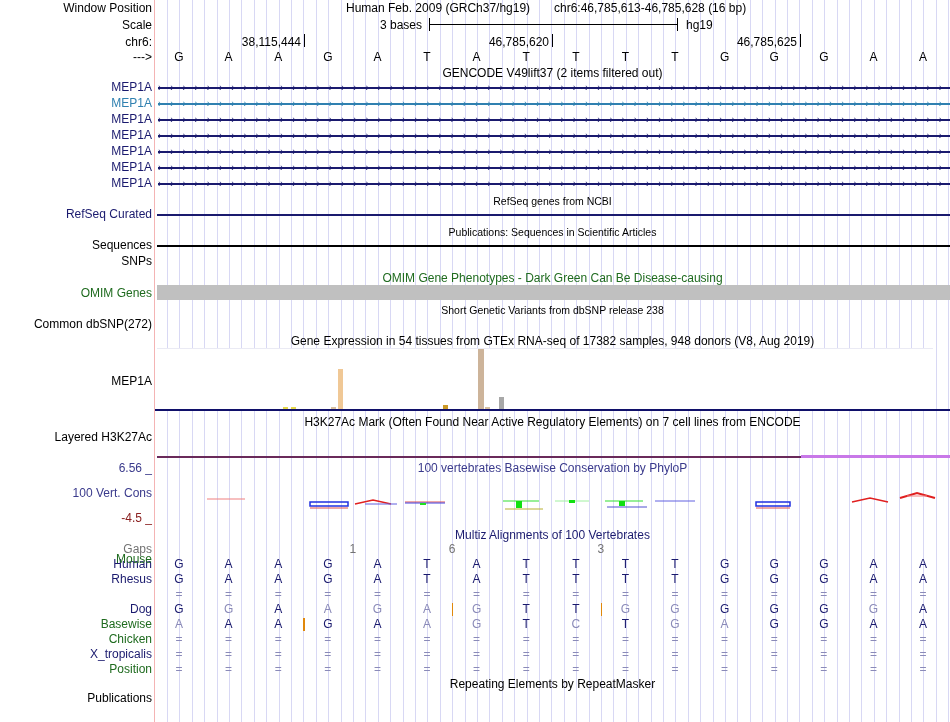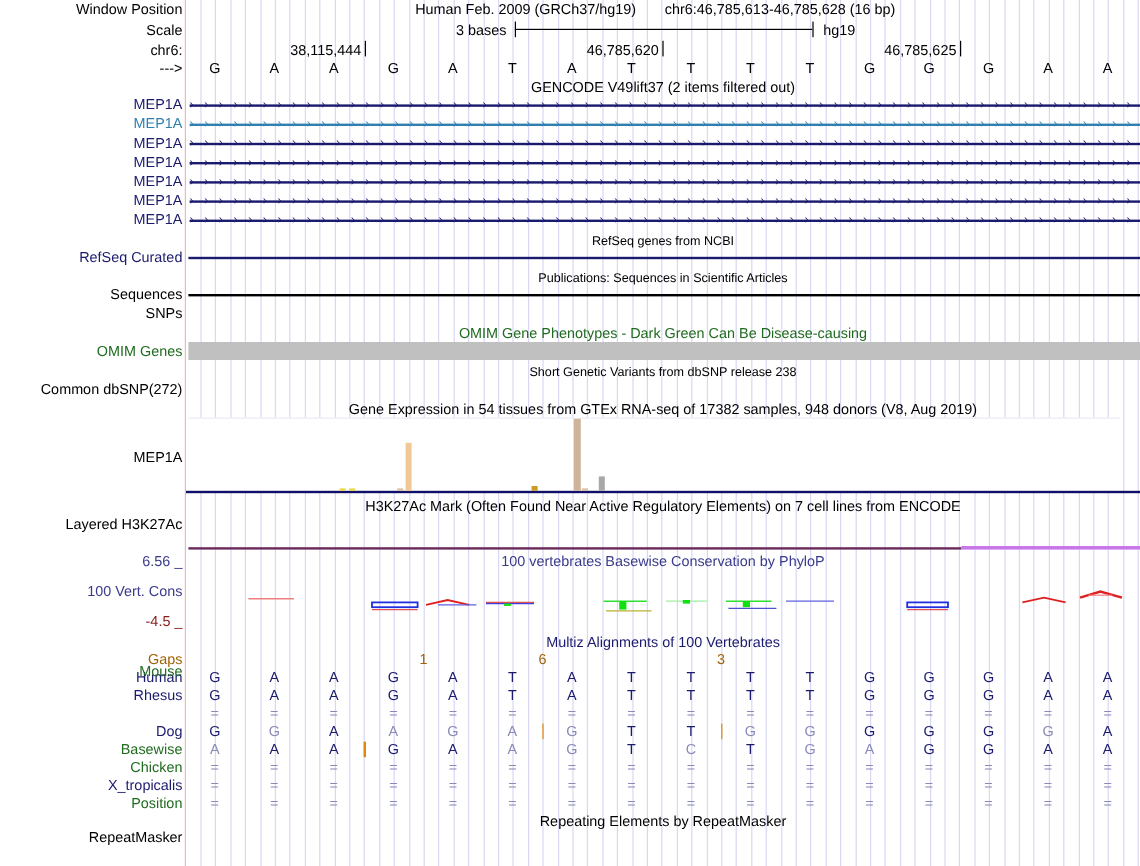--- a/index.html
+++ b/index.html
@@ -7,21 +7,21 @@
          font-family:"Liberation Sans", sans-serif; font-size:12px; color:#000; }
   .abs { position:absolute; white-space:nowrap; }
   #grid { position:absolute; left:155px; top:0; width:795px; height:722px; }
   .gl { position:absolute; top:0; width:1px; height:722px; background:#d8d8f4; }
   .pinkbar { position:absolute; left:154px; top:0; width:1px; height:722px; background:#f4b4b4; }
   .lbl { position:absolute; right:798px; text-align:right; white-space:nowrap; font-size:12px; }
   .c { position:absolute; left:155px; width:795px; text-align:center; white-space:nowrap; }
   .small { font-size:10.5px; }
   .navy { color:#1a1a6e; }
   .green { color:#1f6b1f; }
-  .gold { color:#a16207; }
+  .gold { color:#737373; }
   .maroon { color:#8b2020; }
   .blue2 { color:#3a3a8c; }
   .base { position:absolute; width:14px; text-align:center; font-size:12px; }
   .gene { position:absolute; left:158px; width:792px; height:13px; }
   .gene .line { position:absolute; left:0; right:0; top:6px; height:1.6px; }
   .gene .chev { position:absolute; top:0; font-size:10px; line-height:13px; }
   .hline { position:absolute; left:157px; width:793px; height:1.6px; }
 </style>
 </head>
 <body>
@@ -170,21 +170,21 @@
   <path d="M745 18 L762 13 L780 18" fill="none" stroke="#e02020" stroke-width="2"></path>
   <line x1="752" y1="16" x2="772" y2="16" stroke="#f08080" stroke-width="1"></line>
 </svg>
 
 <div class="c navy" style="top:528px">Multiz Alignments of 100 Vertebrates</div>
 <div class="lbl gold" style="top:542px">Gaps</div>
 <div id="gaps-row"></div>
 <div id="species-rows"></div>
 
 <div class="c" style="top:677px">Repeating Elements by RepeatMasker</div>
-<div class="lbl" style="top:691px">RepeatMasker</div>
+<div class="lbl" style="top:691px">Publications</div>
 
 <div class="abs" style="top:35px;right:649px;">38,115,444</div>
 <div class="abs" style="left:304px;top:34px;width:1px;height:13px;background:#000"></div>
 <div class="abs" style="top:35px;right:401px;">46,785,620</div>
 <div class="abs" style="left:552px;top:34px;width:1px;height:13px;background:#000"></div>
 <div class="abs" style="top:35px;right:153px;">46,785,625</div>
 <div class="abs" style="left:800px;top:34px;width:1px;height:13px;background:#000"></div>
 <div class="base" style="left:172px;top:50px">G</div>
 <div class="base" style="left:221.6px;top:50px">A</div>
 <div class="base" style="left:271.2px;top:50px">A</div>

